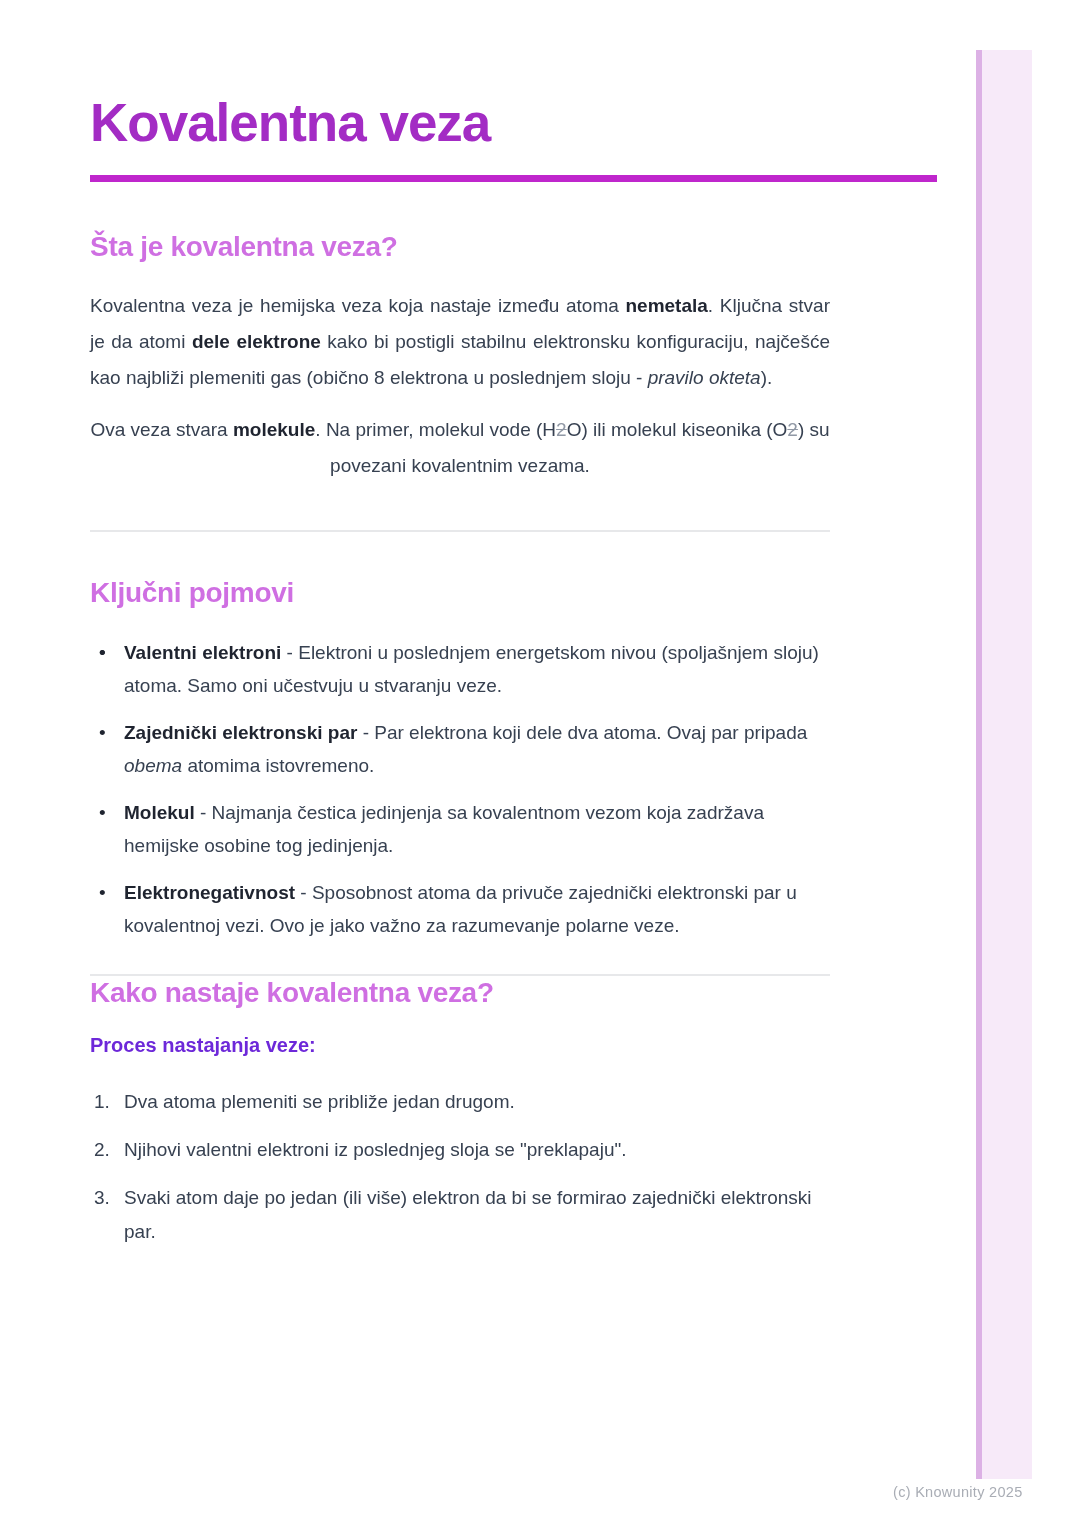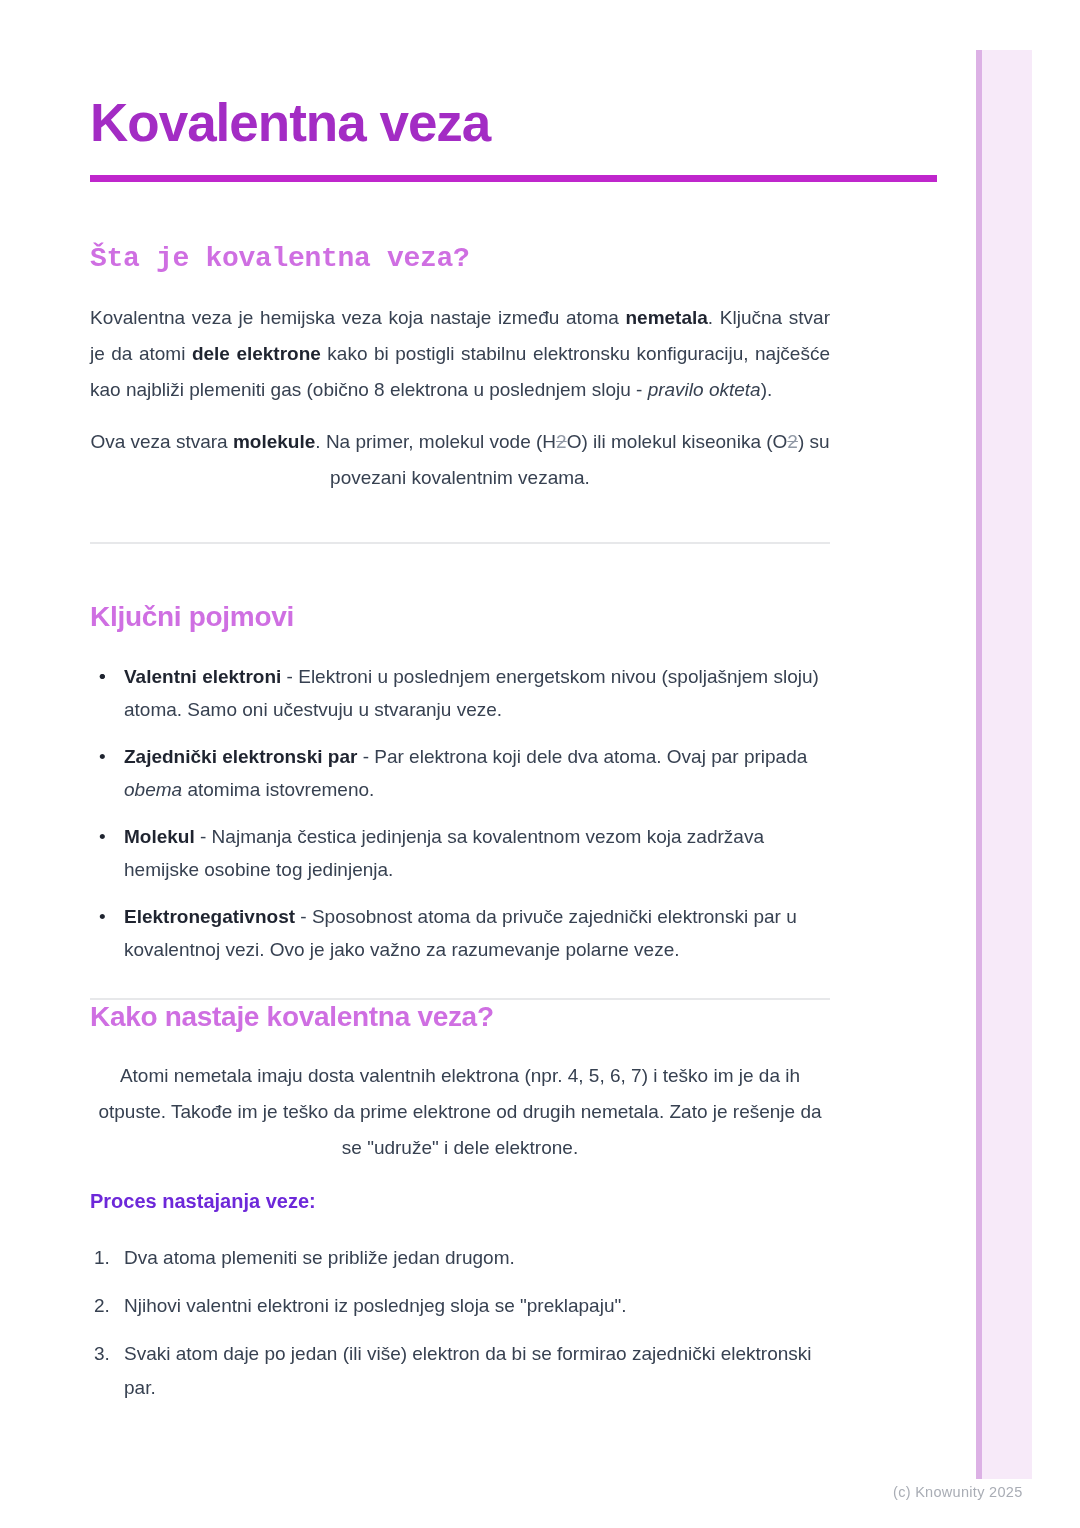--- a/index.html
+++ b/index.html
@@ -56,22 +56,22 @@
   }
 
   .section-heading {
     margin: 0;
     font-size: 28px;
     line-height: 34px;
     font-weight: 700;
     color: #cf6fe2;
     letter-spacing: -0.3px;
   }
-  .heading-1 { margin-top: 60px; font-family: Liberation Mono, monospace; }
-  .heading-2 { margin-top: 56px; }
+  .heading-1 { margin-top: 48px; }
+  .heading-2 { margin-top: 44px; }
   .heading-3 { }
 
   .para {
     margin: 24px 0 0 0;
     font-size: 19px;
     line-height: 36px;
     text-align: center;
   }
   .para.justified { text-align: justify; }
   .para.tight { margin-top: 16px; }
@@ -168,21 +168,20 @@
     </li>
     <li>
       <span class="bullet-dot">•</span>
       <span><span class="seg-bold">Elektronegativnost</span><span> - Sposobnost atoma da privuče zajednički elektronski par u kovalentnoj vezi. Ovo je jako važno za razumevanje polarne veze.</span></span>
     </li>
   </ul>
 
   <hr class="divider divider-2">
 
   <h2 class="section-heading heading-3">Kako nastaje kovalentna veza?</h2>
-  <p class="para"><span>Atomi nemetala imaju dosta valentnih elektrona (npr. 4, 5, 6, 7) i teško im je da ih otpuste. Takođe im je teško da prime elektrone od drugih nemetala. Zato je rešenje da se "udruže" i dele elektrone.</span></p>
   <p class="bold-label">Proces nastajanja veze:</p>
   <ol class="numbered-list">
     <li>
       <span class="step-number">1.</span>
       <span><span>Dva atoma plemeniti se približe jedan drugom.</span></span>
     </li>
     <li>
       <span class="step-number">2.</span>
       <span><span>Njihovi valentni elektroni iz poslednjeg sloja se "preklapaju".</span></span>
     </li>

